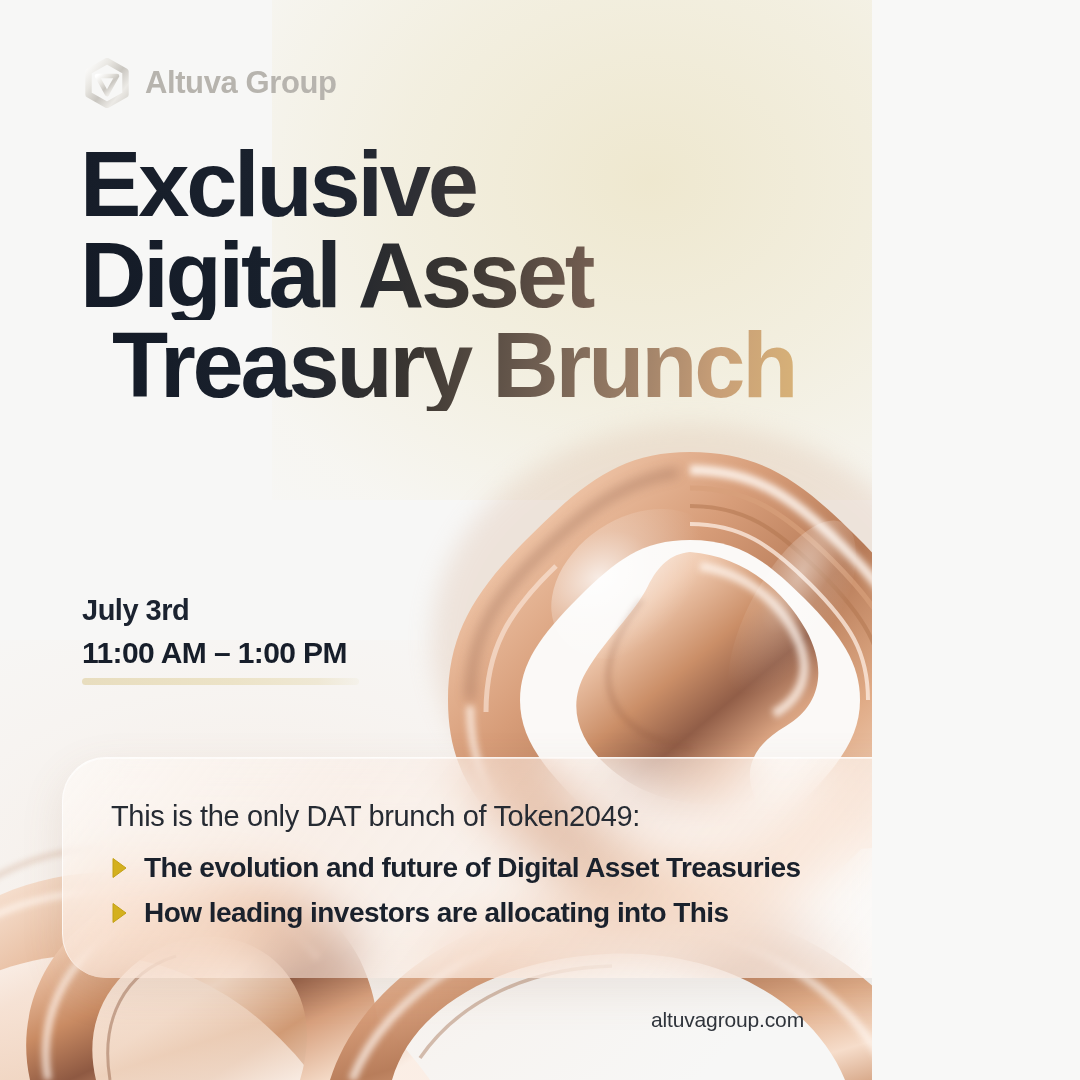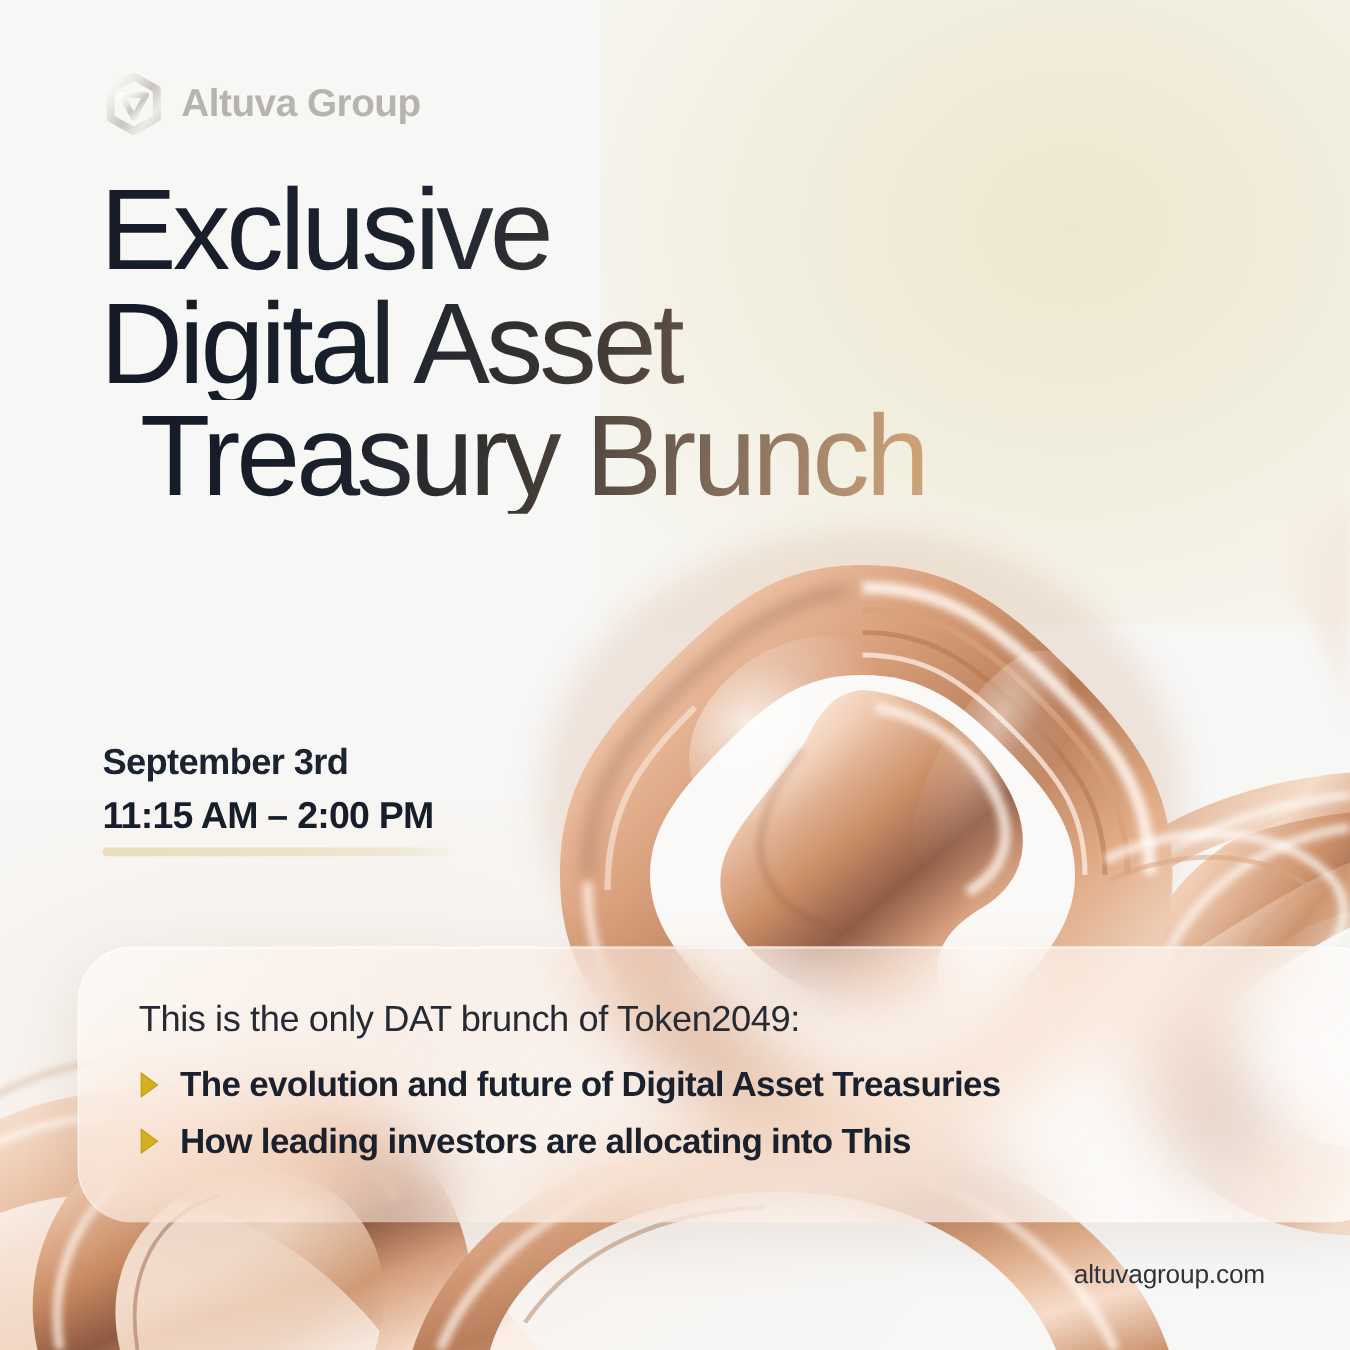--- a/index.html
+++ b/index.html
@@ -7,21 +7,21 @@
 
   html, body {
     width:1080px; height:1080px;
     overflow:hidden;
     background:#f8f8f7;
     font-family:"Liberation Sans", sans-serif;
   }
 
   #poster {
     position:relative;
-    width:1080px; height:1080px;
+    width:872px; height:1080px;
     overflow:hidden;
     background:#f7f7f6;
   }
 
   
   .bg-cream-glow {
     position:absolute;
     top:-260px; right:-300px;
     width:900px; height:760px;
     background:radial-gradient(ellipse at 42% 58%,
@@ -55,21 +55,21 @@
   .logo-word {
     font-size:31px; font-weight:bold;
     letter-spacing:-0.4px;
     color:#b7b4ae;
   }
 
   
   .headline {
     position:absolute; left:80px; top:139px;
     width:960px;
-    font-weight:normal;
+    font-weight:bold;
     font-size:92px;
     line-height:0.985;
     letter-spacing:-3.2px;
   }
   .hl-line { display:block; white-space:nowrap; }
 
   .hl-1 {
     background:linear-gradient(96deg,
       #161d29 0%, #1b222e 26%, #51463f 52%,
       #8e7462 72%, #c79b79 89%, #dcae8b 100%);
@@ -336,22 +336,22 @@
     <span class="logo-word">Altuva Group</span>
   </div>
 
   <h1 class="headline">
     <span class="hl-line hl-1">Exclusive</span>
     <span class="hl-line hl-2">Digital Asset</span>
     <span class="hl-line hl-3">Treasury Brunch</span>
   </h1>
 
   <div class="when">
-    <div class="when-date">September 3rd</div>
-    <div class="when-time">11:15 AM – 2:00 PM</div>
+    <div class="when-date">July 3rd</div>
+    <div class="when-time">11:00 AM – 1:00 PM</div>
     <div class="when-rule"></div>
   </div>
 
   <div class="glass-card">
     <div class="card-inner">
 
       <div class="card-lede">This is the only DAT brunch of Token2049:</div>
 
       <div class="bullets">
 

